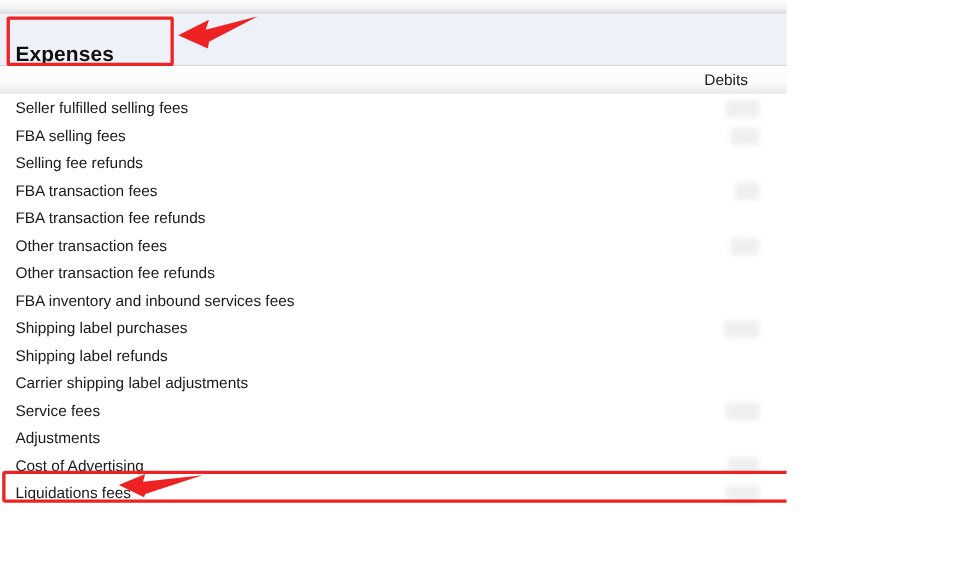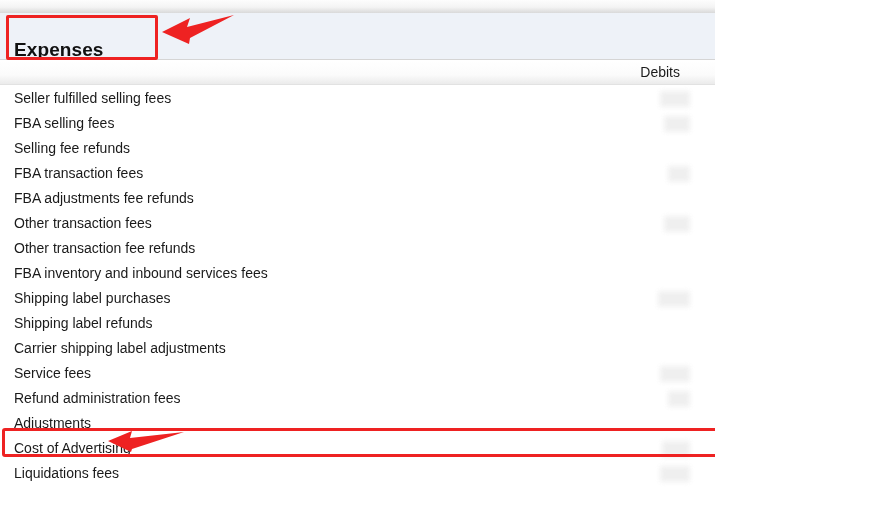--- a/index.html
+++ b/index.html
@@ -156,21 +156,21 @@
       </div>
       <div class="row">
         <div class="row-label">Selling fee refunds</div>
         <div class="cell-redacted credits" style="width: 28px;"></div>
       </div>
       <div class="row">
         <div class="row-label">FBA transaction fees</div>
         <div class="cell-redacted debits" style="width: 22px;"></div>
       </div>
       <div class="row">
-        <div class="row-label">FBA adjustments fee refunds</div>
+        <div class="row-label">FBA transaction fee refunds</div>
         <div class="cell-redacted credits" style="width: 26px;"></div>
       </div>
       <div class="row">
         <div class="row-label">Other transaction fees</div>
         <div class="cell-redacted debits" style="width: 26px;"></div>
       </div>
       <div class="row">
         <div class="row-label">Other transaction fee refunds</div>
         <div class="cell-redacted credits" style="width: 30px;"></div>
       </div>
@@ -186,24 +186,20 @@
         <div class="row-label">Shipping label refunds</div>
         <div class="cell-redacted credits" style="width: 28px;"></div>
       </div>
       <div class="row">
         <div class="row-label">Carrier shipping label adjustments</div>
         <div class="cell-redacted credits" style="width: 24px;"></div>
       </div>
       <div class="row">
         <div class="row-label">Service fees</div>
         <div class="cell-redacted debits" style="width: 30px;"></div>
-      </div>
-      <div class="row">
-        <div class="row-label">Refund administration fees</div>
-        <div class="cell-redacted debits" style="width: 22px;"></div>
       </div>
       <div class="row">
         <div class="row-label">Adjustments</div>
         <div class="cell-redacted credits" style="width: 26px;"></div>
       </div>
       <div class="row">
         <div class="row-label">Cost of Advertising</div>
         <div class="cell-redacted debits" style="width: 28px;"></div>
       </div>
       <div class="row">

